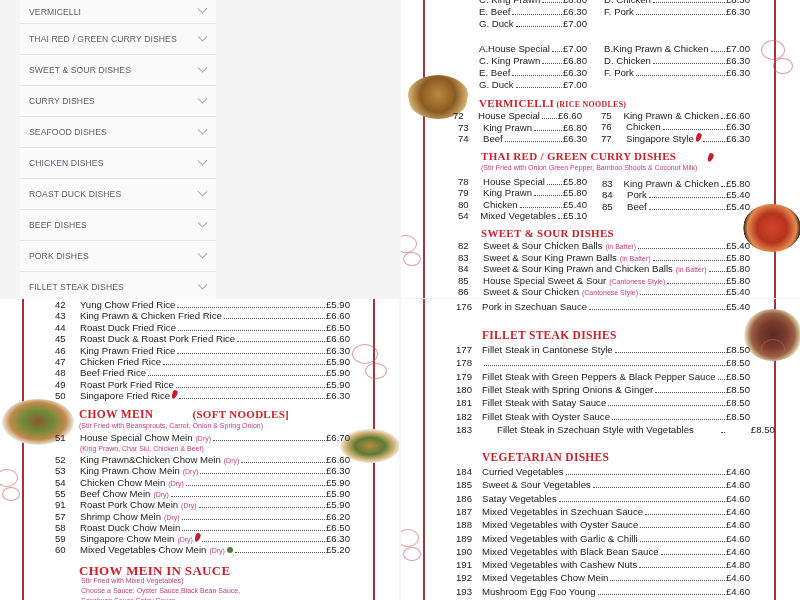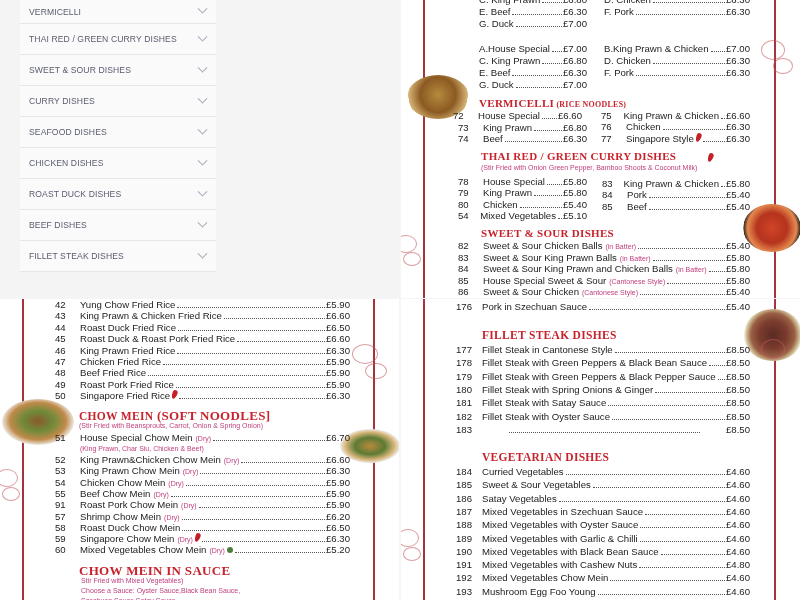--- a/index.html
+++ b/index.html
@@ -66,20 +66,24 @@
         <div class="acc-item">
           <span class="acc-label">CHICKEN DISHES</span>
           <span class="chev"></span>
         </div>
         <div class="acc-item">
           <span class="acc-label">ROAST DUCK DISHES</span>
           <span class="chev"></span>
         </div>
         <div class="acc-item">
           <span class="acc-label">BEEF DISHES</span>
+          <span class="chev"></span>
+        </div>
+        <div class="acc-item">
+          <span class="acc-label">PORK DISHES</span>
           <span class="chev"></span>
         </div>
         <div class="acc-item">
           <span class="acc-label">FILLET STEAK DISHES</span>
           <span class="chev"></span>
         </div>
       </div>
   </div>
 
   <div class="page page-tr" id="page-tr">
@@ -329,21 +333,21 @@
         <span class="dots"></span>
         <span class="price">£5.90</span>
       </div>
       <div class="row" style="left: 55px; top: 91.2px; width: 295px;">
         <span class="num">50</span>
         <span class="name">Singapore Fried Rice</span>
         <span class="chili"></span>
         <span class="dots"></span>
         <span class="price">£6.30</span>
       </div>
-      <div class="sec-title" style="left: 79px; top: 109px; font-size: 11.5px;"><span>CHOW MEIN</span><span style="font-size: 13px;"> (SOFT NOODLES]</span></div>
+      <div class="sec-title" style="left: 79px; top: 109px; font-size: 11.5px;"><span>CHOW MEIN</span><span style="font-size: 11px; margin-left: 36px;"> (SOFT NOODLES]</span></div>
       <div class="sub-note" style="left: 79px; top: 123px;">(Stir Fried with Beansprouts, Carrot, Onion &amp; Spring Onion)</div>
       <div class="row" style="left: 55px; top: 133px; width: 295px;">
         <span class="num">51</span>
         <span class="name">House Special Chow Mein</span>
         <span class="note">(Dry)</span>
         <span class="dots"></span>
         <span class="price">£6.70</span>
       </div>
       <div class="sub-note" style="left: 80px; top: 146px;">(King Prawn, Char Siu, Chicken &amp; Beef)</div>
       <div class="row" style="left: 55px; top: 155px; width: 295px;">
@@ -431,21 +435,20 @@
       </div>
       <div class="sec-title" style="left: 81px; top: 30px; font-size: 11.5px;"><span>FILLET STEAK DISHES</span></div>
       <div class="row" style="left: 55px; top: 45px; width: 294px;">
         <span class="num" style="width: 26px;">177</span>
         <span class="name">Fillet Steak in Cantonese Style</span>
         <span class="dots"></span>
         <span class="price">£8.50</span>
       </div>
       <div class="row" style="left: 55px; top: 58.3px; width: 294px;">
         <span class="num" style="width: 26px;">178</span>
-        <span class="name">Fillet Steak with Green Peppers &amp; Black Bean Sauce</span>
         <span class="dots"></span>
         <span class="price">£8.50</span>
       </div>
       <div class="row" style="left: 55px; top: 71.6px; width: 294px; justify-content: space-between;">
         <span class="num" style="width: 26px;">179</span>
         <span class="name">Fillet Steak with Green Peppers &amp; Black Pepper Sauce</span>
         <span class="dots"></span>
         <span class="price">£8.50</span>
       </div>
       <div class="row" style="left: 55px; top: 84.9px; width: 294px;">
@@ -461,20 +464,21 @@
         <span class="price">£8.50</span>
       </div>
       <div class="row" style="left: 55px; top: 111.5px; width: 294px;">
         <span class="num" style="width: 26px;">182</span>
         <span class="name">Fillet Steak with Oyster Sauce</span>
         <span class="dots"></span>
         <span class="price">£8.50</span>
       </div>
       <div class="row" style="left: 55px; top: 124.8px; width: 294px; gap: 25px;">
         <span class="num" style="width: 26px;">183</span>
+        <span class="name">Fillet Steak in Szechuan Style with Vegetables</span>
         <span class="dots"></span>
         <span class="price">£8.50</span>
       </div>
       <div class="sec-title" style="left: 81px; top: 152px; font-size: 11.5px;"><span>VEGETARIAN DISHES</span></div>
       <div class="row" style="left: 55px; top: 167px; width: 294px;">
         <span class="num" style="width: 26px;">184</span>
         <span class="name">Curried Vegetables</span>
         <span class="dots"></span>
         <span class="price">£4.60</span>
       </div>

